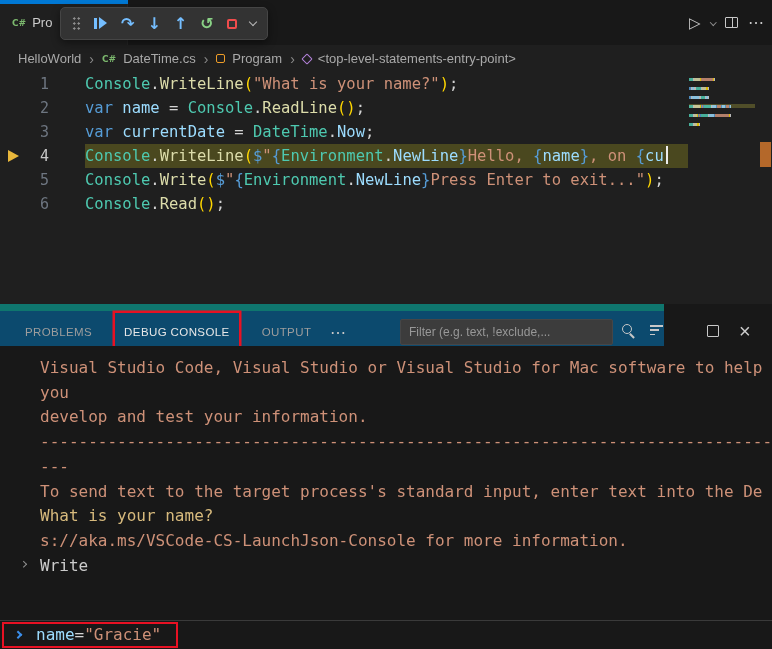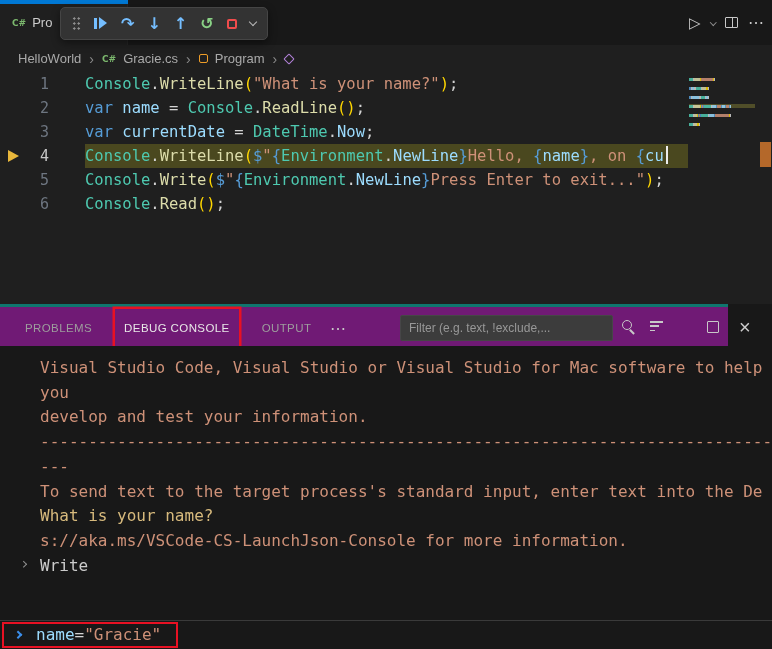--- a/index.html
+++ b/index.html
@@ -64,21 +64,21 @@
   .debug-arrow { position:absolute; left:8px; top:78px; width:0; height:0;
                  border-left:11px solid #e9b73b; border-top:6.5px solid transparent; border-bottom:6.5px solid transparent; }
   #minimap { position:absolute; left:689px; top:5px; width:66px; }
   .mm-row { display:flex; align-items:center; height:4px; margin-bottom:5px; }
   .mm-row.current { background:rgba(210,200,70,.28); }
   .mm-tok { display:inline-block; height:3px; opacity:.85; }
   #ruler { position:absolute; right:0; top:0; width:13px; height:100%; }
   .ruler-marker { position:absolute; left:1px; right:1px; top:70px; height:25px; background:#b4682a; }
 
   
-  #panelheader { position:absolute; left:0; top:304px; width:728px; height:42px; background:#701a75; border-top:3px solid #0f766e; }
+  #panelheader { position:absolute; left:0; top:304px; width:664px; height:42px; background:#0c4a6e; border-top:7px solid #0f766e; }
   #tabs { position:absolute; left:16px; top:2px; height:38px; display:flex; }
   .tab { display:flex; align-items:center; padding:0 9px; margin-right:14px;
          font-size:11.5px; letter-spacing:.4px; color:#9d9d9d; white-space:nowrap; cursor:pointer; }
   .tab.active { color:#e7e7e7; border-bottom:1px solid #0078d4; }
   .tab.boxed { box-shadow:0 0 0 2.5px #e81123; }
   .ph-more { position:absolute; left:330px; top:12px; color:#c8c8c8; font-size:16px; }
   #filter { position:absolute; left:400px; top:8px; width:213px; height:26px; background:#3c3c3c;
             border:1px solid #464647; border-radius:2px; color:#cccccc; font-size:12px; padding:0 8px; outline:none;
             font-family:"Liberation Sans",sans-serif; }
   #filter::placeholder { color:#989898; }
@@ -126,26 +126,27 @@
     <span class="chev down sm gray"></span>
     <span class="split-icon"></span>
     <span class="ea-more">⋯</span>
   </div>
 </div>
 
 <div id="breadcrumb">
     <span class="bc-label">HelloWorld</span>
     <span class="bc-sep">›</span>
     <span class="csharp-file-icon">C#</span>
-    <span class="bc-label">Gracie.cs</span>
+    <span class="bc-label">DateTime.cs</span>
     <span class="bc-sep">›</span>
     <span class="class-icon"></span>
     <span class="bc-label">Program</span>
     <span class="bc-sep">›</span>
     <span class="method-icon"></span>
+    <span class="bc-label">&lt;top-level-statements-entry-point&gt;</span>
   </div>
 
 <div id="editor">
   <div id="code">
       <div class="code-line"><span style="color: rgb(78, 201, 176);">Console</span><span style="color: rgb(212, 212, 212);">.</span><span style="color: rgb(220, 220, 170);">WriteLine</span><span style="color: rgb(255, 215, 0);">(</span><span style="color: rgb(206, 145, 120);">"What is your name?"</span><span style="color: rgb(255, 215, 0);">)</span><span style="color: rgb(212, 212, 212);">;</span></div>
       <div class="code-line"><span style="color: rgb(86, 156, 214);">var</span><span style="color: rgb(212, 212, 212);"> </span><span style="color: rgb(156, 220, 254);">name</span><span style="color: rgb(212, 212, 212);"> = </span><span style="color: rgb(78, 201, 176);">Console</span><span style="color: rgb(212, 212, 212);">.</span><span style="color: rgb(220, 220, 170);">ReadLine</span><span style="color: rgb(255, 215, 0);">(</span><span style="color: rgb(255, 215, 0);">)</span><span style="color: rgb(212, 212, 212);">;</span></div>
       <div class="code-line"><span style="color: rgb(86, 156, 214);">var</span><span style="color: rgb(212, 212, 212);"> </span><span style="color: rgb(156, 220, 254);">currentDate</span><span style="color: rgb(212, 212, 212);"> = </span><span style="color: rgb(78, 201, 176);">DateTime</span><span style="color: rgb(212, 212, 212);">.</span><span style="color: rgb(156, 220, 254);">Now</span><span style="color: rgb(212, 212, 212);">;</span></div>
       <div class="code-line current"><span style="color: rgb(78, 201, 176);">Console</span><span style="color: rgb(212, 212, 212);">.</span><span style="color: rgb(220, 220, 170);">WriteLine</span><span style="color: rgb(255, 215, 0);">(</span><span style="color: rgb(86, 156, 214);">$</span><span style="color: rgb(206, 145, 120);">"</span><span style="color: rgb(86, 156, 214);">{</span><span style="color: rgb(78, 201, 176);">Environment</span><span style="color: rgb(212, 212, 212);">.</span><span style="color: rgb(156, 220, 254);">NewLine</span><span style="color: rgb(86, 156, 214);">}</span><span style="color: rgb(206, 145, 120);">Hello, </span><span style="color: rgb(86, 156, 214);">{</span><span style="color: rgb(156, 220, 254);">name</span><span style="color: rgb(86, 156, 214);">}</span><span style="color: rgb(206, 145, 120);">, on </span><span style="color: rgb(86, 156, 214);">{</span><span style="color: rgb(156, 220, 254);">cu</span><span class="cursor"></span></div>
       <div class="code-line"><span style="color: rgb(78, 201, 176);">Console</span><span style="color: rgb(212, 212, 212);">.</span><span style="color: rgb(220, 220, 170);">Write</span><span style="color: rgb(255, 215, 0);">(</span><span style="color: rgb(86, 156, 214);">$</span><span style="color: rgb(206, 145, 120);">"</span><span style="color: rgb(86, 156, 214);">{</span><span style="color: rgb(78, 201, 176);">Environment</span><span style="color: rgb(212, 212, 212);">.</span><span style="color: rgb(156, 220, 254);">NewLine</span><span style="color: rgb(86, 156, 214);">}</span><span style="color: rgb(206, 145, 120);">Press Enter to exit..."</span><span style="color: rgb(255, 215, 0);">)</span><span style="color: rgb(212, 212, 212);">;</span></div>
       <div class="code-line"><span style="color: rgb(78, 201, 176);">Console</span><span style="color: rgb(212, 212, 212);">.</span><span style="color: rgb(220, 220, 170);">Read</span><span style="color: rgb(255, 215, 0);">(</span><span style="color: rgb(255, 215, 0);">)</span><span style="color: rgb(212, 212, 212);">;</span></div>

